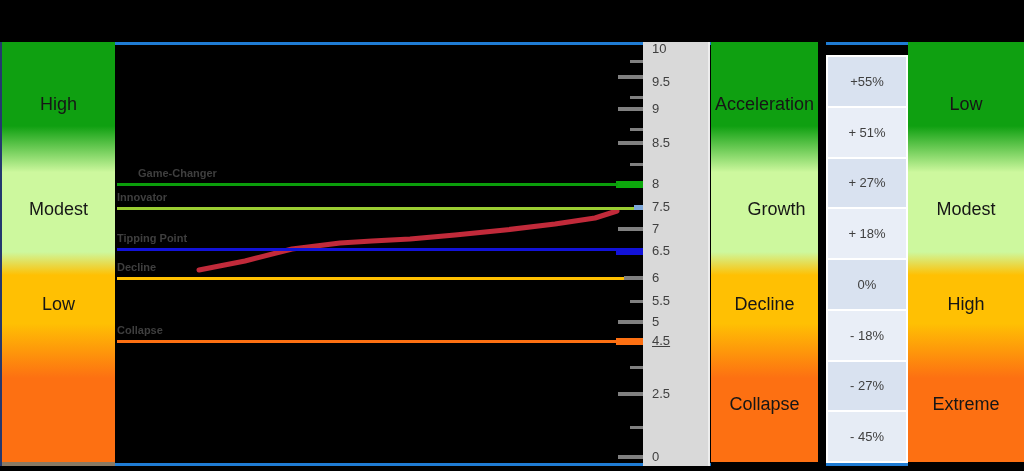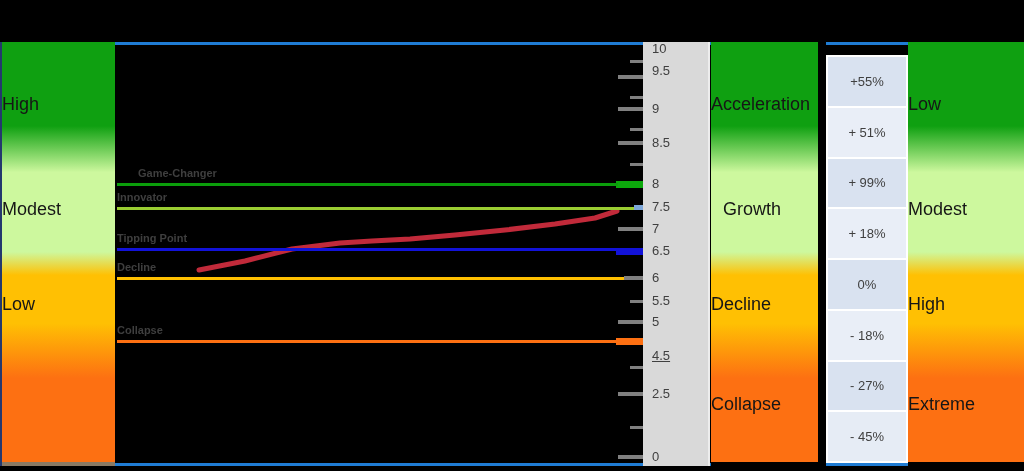--- a/index.html
+++ b/index.html
@@ -13,21 +13,21 @@
   .zone-col{position:absolute;top:42px;height:420px;
     background:linear-gradient(to bottom,
       #0FA011 0%, #0FA011 20%,
       #CDF89E 31%, #CDF89E 50%,
       #FFC003 55.5%, #FFC003 67%,
       #FD7012 80%, #FD7012 100%);}
   #left-col{left:2px;width:113px;border-bottom:4px solid #8A7A64;}
   #trend-col{left:711px;width:107px;}
   #right-col{left:908px;width:116px;}
   .zone-label{position:absolute;left:0;width:100%;height:22px;line-height:22px;
-    font-size:18px;color:#161616;}
+    text-align:center;font-size:18px;color:#161616;}
 
   
   .blue-line{position:absolute;height:3px;background:#1F7CD4;}
   #top-line-main{left:115px;top:42px;width:596px;}
   #bottom-line-main{left:115px;top:463px;width:596px;}
   #top-line-pct{left:826px;top:42px;width:82px;}
   #bottom-line-pct{left:826px;top:463px;width:82px;}
 
   
   .chart-line{position:absolute;height:3px;}
@@ -79,41 +79,41 @@
       <div class="zone-label" style="top: 156px; padding-left: 12px;">Growth</div>
       <div class="zone-label" style="top: 251px;">Decline</div>
       <div class="zone-label" style="top: 351px;">Collapse</div>
     </div>
 
   <div class="blue-line" id="top-line-pct"></div>
   <div class="blue-line" id="bottom-line-pct"></div>
   <div id="pct-col">
       <div class="pct-cell">+55%</div>
       <div class="pct-cell">+ 51%</div>
-      <div class="pct-cell">+ 99%</div>
+      <div class="pct-cell">+ 27%</div>
       <div class="pct-cell">+ 18%</div>
       <div class="pct-cell">0%</div>
       <div class="pct-cell">- 18%</div>
       <div class="pct-cell">- 27%</div>
       <div class="pct-cell">- 45%</div>
     </div>
 
   <div class="zone-col" id="right-col">
       <div class="zone-label" style="top: 51px;">Low</div>
       <div class="zone-label" style="top: 156px;">Modest</div>
       <div class="zone-label" style="top: 251px;">High</div>
       <div class="zone-label" style="top: 351px;">Extreme</div>
     </div>
 
   <svg id="trend-svg" width="1024" height="471">
     <polyline fill="none" stroke="#C12A3A" stroke-width="5" stroke-linecap="round" stroke-linejoin="round" points="199,270 245,261 292,249 340,243 372,241 410,239 455,235 505,230 555,224 595,218 617,211"></polyline>
   </svg>
 <div class="scale-label" style="top: 41px;">10</div>
     <div class="tick tick-minor" style="top: 59.5px;"></div>
-    <div class="scale-label" style="top: 63px;">9.5</div>
+    <div class="scale-label" style="top: 74px;">9.5</div>
     <div class="tick tick-major" style="top: 75px;"></div>
     <div class="tick tick-minor" style="top: 95.5px;"></div>
     <div class="scale-label" style="top: 101px;">9</div>
     <div class="tick tick-major" style="top: 107px;"></div>
     <div class="tick tick-minor" style="top: 127.5px;"></div>
     <div class="scale-label" style="top: 135px; text-align: center;">8.5</div>
     <div class="tick tick-major" style="top: 141px;"></div>
     <div class="tick tick-minor" style="top: 162.5px;"></div>
     <div class="scale-label" style="top: 176px;">8</div>
     <div class="tick tick-green" style="top: 180.5px;"></div>
@@ -122,21 +122,21 @@
     <div class="scale-label" style="top: 221px;">7</div>
     <div class="tick tick-major" style="top: 227px;"></div>
     <div class="scale-label" style="top: 243px;">6.5</div>
     <div class="tick tick-blue" style="top: 247.5px;"></div>
     <div class="scale-label" style="top: 270px;">6</div>
     <div class="tick tick-g6" style="top: 276px;"></div>
     <div class="scale-label" style="top: 293px; text-align: right;">5.5</div>
     <div class="tick tick-minor" style="top: 299.5px;"></div>
     <div class="scale-label" style="top: 314px;">5</div>
     <div class="tick tick-major" style="top: 320px;"></div>
-    <div class="scale-label" style="top: 348px; text-decoration: underline;">4.5</div>
+    <div class="scale-label" style="top: 333px; text-decoration: underline;">4.5</div>
     <div class="tick tick-orange" style="top: 337.5px;"></div>
     <div class="tick tick-minor" style="top: 365.5px;"></div>
     <div class="scale-label" style="top: 386px;">2.5</div>
     <div class="tick tick-major" style="top: 392px;"></div>
     <div class="tick tick-minor" style="top: 425.5px;"></div>
     <div class="scale-label" style="top: 449px;">0</div>
     <div class="tick tick-major" style="top: 455px;"></div>
     <div class="chart-line" style="top: 183px; left: 117px; width: 501px; background: rgb(11, 158, 11);"></div>
     <div class="chart-line-label" style="top: 167px; left: 102px; margin-left: 36px;">Game-Changer</div>
     <div class="chart-line" style="top: 207px; left: 117px; width: 517px; background: rgb(154, 205, 50);"></div>

